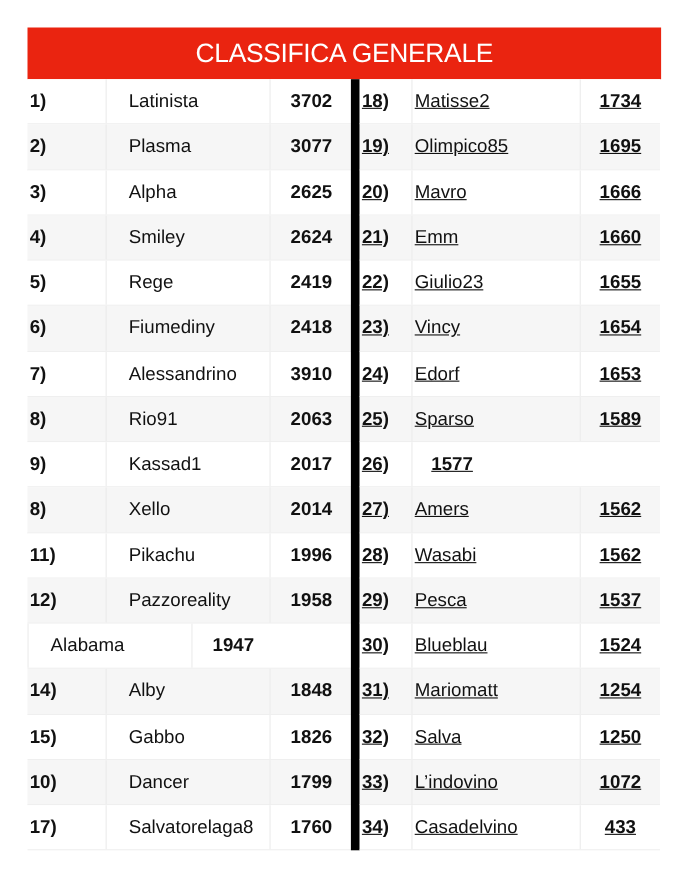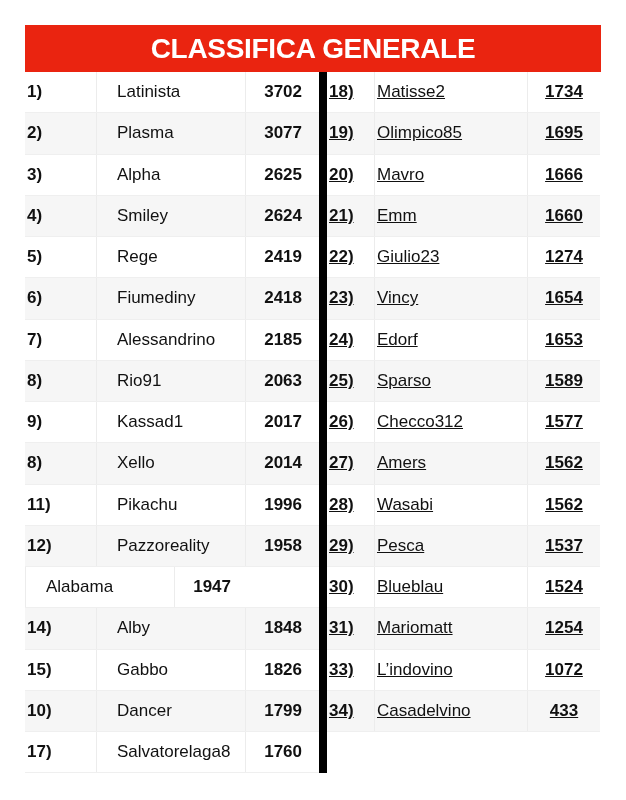--- a/index.html
+++ b/index.html
@@ -1,21 +1,21 @@
 <!DOCTYPE html>
 <html><head>
 <meta charset="utf-8">
 <style>
   html, body { margin:0; padding:0; background:#ffffff; }
   body { width:626px; height:800px; position:relative; overflow:hidden;
          font-family:"Liberation Sans", sans-serif; color:#111; }
   .board { position:absolute; left:25px; top:25px; width:576px; }
   .header { height:47px; background:#ea2410; color:#fff; display:flex;
-            align-items:center; justify-content:center; font-weight:bold;
-            font-size:28px; letter-spacing:-0.3px; }
+            align-items:center; justify-content:center; font-weight:normal;
+            font-size:24px; letter-spacing:-0.3px; }
   .cols { position:relative; display:flex; }
   .col { display:flex; flex-direction:column; }
   .col.left { width:294px; }
   .col.right { width:273px;text-decoration:underline; }
   .divider { width:8px; background:#000; }
   .row { display:flex; height:41.25px; align-items:center; font-size:17px;
          border-bottom:1px solid #efefef; box-sizing:border-box; }
   .row:nth-child(odd) { background:#ffffff; }
   .row:nth-child(even) { background:#f6f6f6; }
   .cell { height:100%; display:flex; align-items:center; box-sizing:border-box; }
@@ -62,21 +62,21 @@
     <div class="cell score">2419</div>
   </div>
         <div class="row">
     <div class="cell rank">6)</div>
     <div class="cell name">Fiumediny</div>
     <div class="cell score">2418</div>
   </div>
         <div class="row">
     <div class="cell rank">7)</div>
     <div class="cell name">Alessandrino</div>
-    <div class="cell score">2185</div>
+    <div class="cell score">3910</div>
   </div>
         <div class="row">
     <div class="cell rank">8)</div>
     <div class="cell name">Rio91</div>
     <div class="cell score">2063</div>
   </div>
         <div class="row">
     <div class="cell rank">9)</div>
     <div class="cell name">Kassad1</div>
     <div class="cell score">2017</div>
@@ -139,40 +139,39 @@
     <div class="cell score">1666</div>
   </div>
         <div class="row">
     <div class="cell rank">21)</div>
     <div class="cell name">Emm</div>
     <div class="cell score">1660</div>
   </div>
         <div class="row">
     <div class="cell rank">22)</div>
     <div class="cell name">Giulio23</div>
-    <div class="cell score">1274</div>
+    <div class="cell score">1655</div>
   </div>
         <div class="row">
     <div class="cell rank">23)</div>
     <div class="cell name">Vincy</div>
     <div class="cell score">1654</div>
   </div>
         <div class="row">
     <div class="cell rank">24)</div>
     <div class="cell name">Edorf</div>
     <div class="cell score">1653</div>
   </div>
         <div class="row">
     <div class="cell rank">25)</div>
     <div class="cell name">Sparso</div>
     <div class="cell score">1589</div>
   </div>
         <div class="row">
     <div class="cell rank">26)</div>
-    <div class="cell name">Checco312</div>
     <div class="cell score">1577</div>
   </div>
         <div class="row">
     <div class="cell rank">27)</div>
     <div class="cell name">Amers</div>
     <div class="cell score">1562</div>
   </div>
         <div class="row">
     <div class="cell rank">28)</div>
     <div class="cell name">Wasabi</div>
@@ -187,20 +186,25 @@
     <div class="cell rank">30)</div>
     <div class="cell name">Blueblau</div>
     <div class="cell score">1524</div>
   </div>
         <div class="row">
     <div class="cell rank">31)</div>
     <div class="cell name">Mariomatt</div>
     <div class="cell score">1254</div>
   </div>
         <div class="row">
+    <div class="cell rank">32)</div>
+    <div class="cell name">Salva</div>
+    <div class="cell score">1250</div>
+  </div>
+        <div class="row">
     <div class="cell rank">33)</div>
     <div class="cell name">L’indovino</div>
     <div class="cell score">1072</div>
   </div>
         <div class="row">
     <div class="cell rank">34)</div>
     <div class="cell name">Casadelvino</div>
     <div class="cell score">433</div>
   </div>
       </div>

